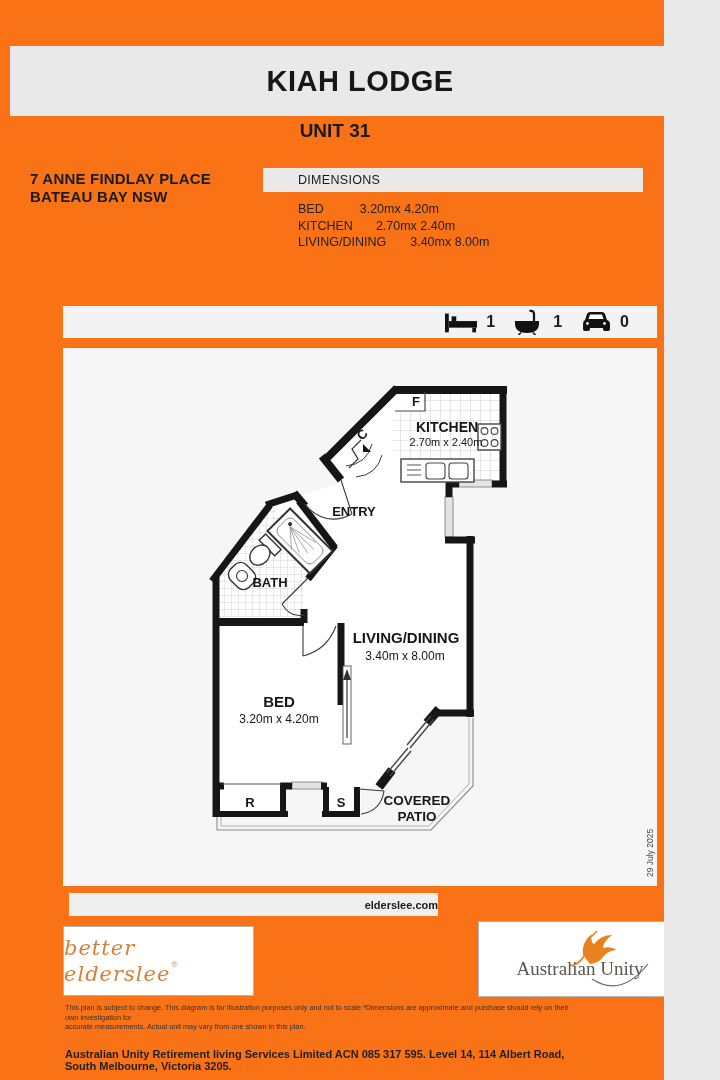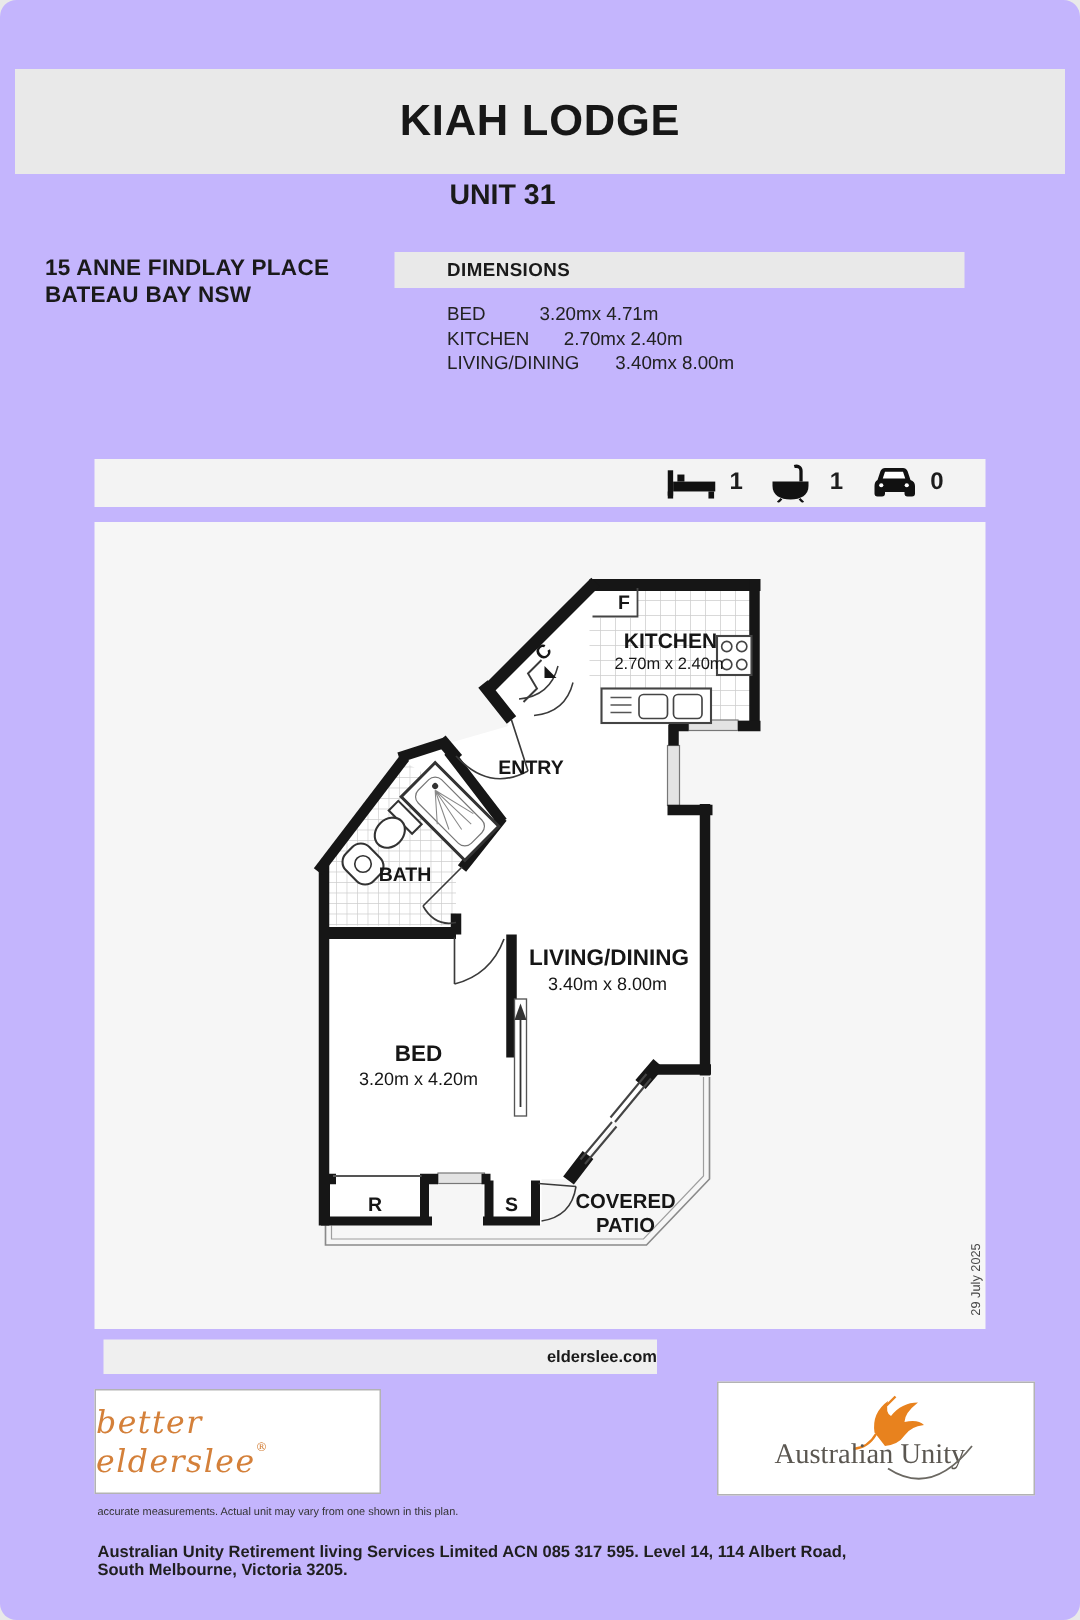--- a/index.html
+++ b/index.html
@@ -1,32 +1,32 @@
 <!DOCTYPE html>
 <html><head>
 <meta charset="utf-8">
 <style>
   html,body{margin:0;padding:0;background:#e9e9e9;}
-  #page{position:relative;width:720px;height:1080px;background:#c4b5fd;overflow:hidden;
-        font-family:"Liberation Sans",sans-serif;color:#1a1a1a;border-radius:11px;}
+  #page{position:relative;width:664px;height:1080px;background:#f97316;overflow:hidden;
+        font-family:"Liberation Sans",sans-serif;color:#1a1a1a;}
   .abs{position:absolute;}
 
   
   #banner{left:10px;top:46px;width:700px;height:70px;background:#e9e9e9;
           display:flex;align-items:center;justify-content:center;}
   #banner .t{font-size:29px;font-weight:800;letter-spacing:.5px;color:#171717;}
   #unit{left:0;top:120px;width:670px;text-align:center;font-size:19px;font-weight:800;}
 
   
   #addr{left:30px;top:170px;font-size:15px;font-weight:800;line-height:18px;letter-spacing:.2px;}
 
   
   #dims{left:263px;top:168px;width:380px;}
   #dims .band{height:24px;background:#e9e9e9;display:flex;align-items:center;}
-  #dims .band .t{margin-left:35px;font-size:12.5px;font-weight:700;letter-spacing:.3px;}
+  #dims .band .t{margin-left:35px;font-size:12.5px;font-weight:400;letter-spacing:.3px;}
   #dims .rows{margin-left:35px;margin-top:9px;font-size:12.5px;color:#222;}
   #dims .row{height:16.5px;display:flex;align-items:center;}
   #dims .row:nth-child(1) .v{margin-left:36px;}
   #dims .row:nth-child(2) .v{margin-left:23px;}
   #dims .row:nth-child(3) .v{margin-left:24px;}
 
   
   #featstrip{left:63px;top:306px;width:594px;height:32px;background:#f3f3f3;
              display:flex;align-items:center;justify-content:flex-end;padding-right:28px;box-sizing:border-box;gap:9px;}
   #featstrip .num{font-size:16px;font-weight:600;color:#1c1c1c;margin-right:10px;}
@@ -48,32 +48,32 @@
 <body>
 
 <div id="page">
 
   <div class="abs" id="banner">
     <div class="t">KIAH LODGE</div>
   </div>
   <div class="abs" id="unit">UNIT 31</div>
 
   <div class="abs" id="addr">
-    <div>15 ANNE FINDLAY PLACE</div>
+    <div>7 ANNE FINDLAY PLACE</div>
     <div>BATEAU BAY NSW</div>
   </div>
 
   <div class="abs" id="dims">
     <div class="band">
       <span class="t">DIMENSIONS</span>
     </div>
     <div class="rows">
       <div class="row">
         <span class="k">BED</span>
-        <span class="v">3.20mx 4.71m</span>
+        <span class="v">3.20mx 4.20m</span>
       </div>
       <div class="row">
         <span class="k">KITCHEN</span>
         <span class="v">2.70mx 2.40m</span>
       </div>
       <div class="row">
         <span class="k">LIVING/DINING</span>
         <span class="v">3.40mx 8.00m</span>
       </div>
     </div>
@@ -243,17 +243,18 @@
         <path d="M103,32 q-2,-13 9,-21 q-2,8 2,10 q7,-9 18,-9 q-9,7 -9,13 q9,-2 13,2 q-9,1 -13,7 q-4,6 -13,7 z" fill="#e8821e"></path>
         <path d="M104,33 q-5,9 -15,10" fill="none" stroke="#e8821e" stroke-width="1.6"></path>
         <path d="M111,14 l6,-6" stroke="#e8821e" stroke-width="1.6"></path>
       </g>
       <text x="100" y="52" text-anchor="middle" font-family="Liberation Serif, serif" font-size="19" fill="#5b5751">Australian Unity</text>
       <path d="M112,56 Q141,75 168,41" fill="none" stroke="#6b6862" stroke-width="1.2"></path>
     </svg>
   </div>
 
   <div class="abs" id="disc">
+    <div class="small">This plan is subject to change. This diagram is for illustration purposes only and not to scale *Dimensions are approximate and purchase should rely on their own investigation for</div>
     <div class="small">accurate measurements. Actual unit may vary from one shown in this plan.</div>
     <div class="co">Australian Unity Retirement living Services Limited ACN 085 317 595. Level 14, 114 Albert Road, South Melbourne, Victoria 3205.</div>
   </div>
 
 </div>
 
 </body></html>

